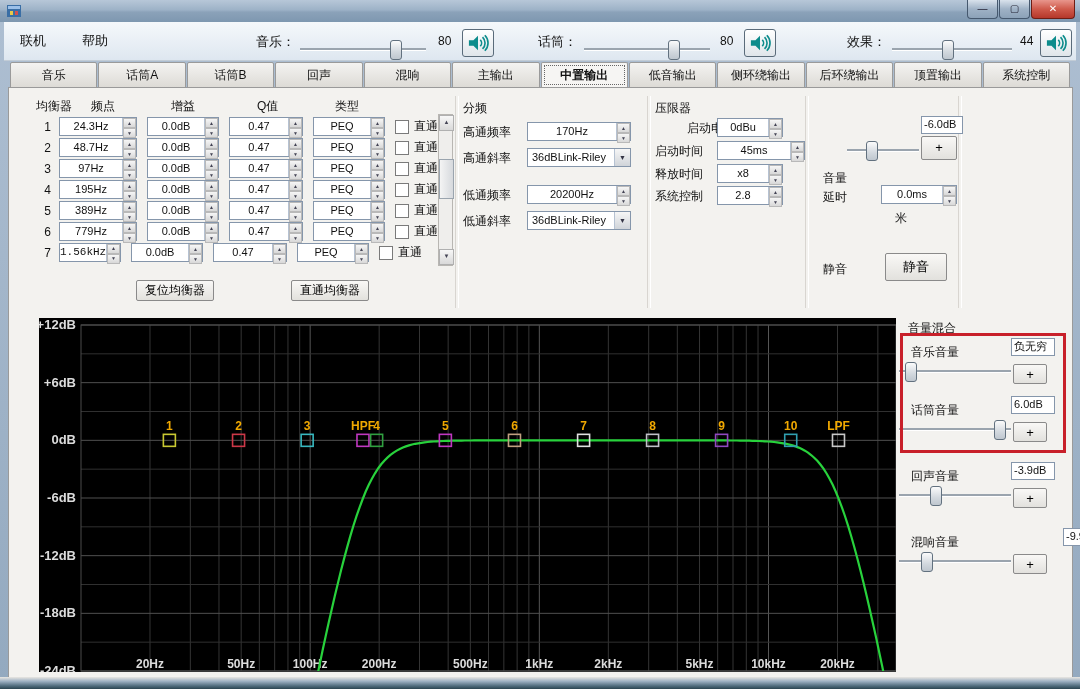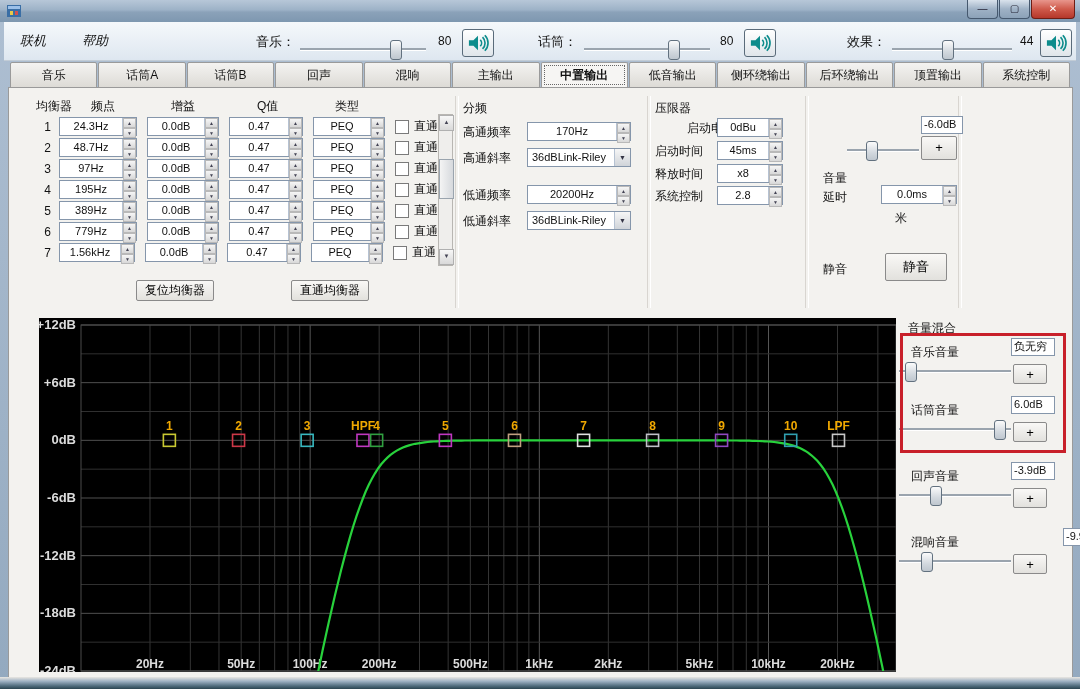--- a/index.html
+++ b/index.html
@@ -12,21 +12,21 @@
   .app-icon{position:absolute;left:6px;top:3px;width:16px;height:16px;}
   .title{position:absolute;left:27px;top:4px;font-size:12px;color:#16202c;text-shadow:0 1px 0 rgba(255,255,255,.4);white-space:nowrap;}
   .winbtns{position:absolute;right:5px;top:0;display:flex;}
   .wbtn{width:29px;height:18px;margin-left:1px;border:1px solid #45586e;border-top:none;border-radius:0 0 4px 4px;
      background:linear-gradient(180deg,#d9e2ec,#9fb2c6 50%,#8ca2b8);color:#223;font-size:10px;line-height:17px;text-align:center;cursor:default;}
   .wbtn.close{width:42px;background:linear-gradient(180deg,#e8968c,#cf5a4b 50%,#b5372a);color:#fff;border-color:#6e1d14;}
   
   .menustrip{position:absolute;left:4px;top:22px;width:1072px;height:38px;
      background:linear-gradient(180deg,#f5f8fb,#dee7f0);border-bottom:1px solid #c2ccd6;}
   .menu-item{position:relative;font-size:13px;padding:2px 6px;cursor:default;}
-  #menu{position:absolute;left:10px;top:8px;display:flex;gap:24px;font-style:italic;}
+  #menu{position:absolute;left:10px;top:8px;display:flex;gap:24px;}
   .ms-label{position:absolute;font-size:13px;top:11px;}
   .ms-value{position:absolute;font-size:12px;top:12px;}
   .hslider{position:absolute;display:inline-block;height:18px;}
   .hslider .track{position:absolute;left:0;right:0;top:8px;height:2px;background:#9aa4ae;border-bottom:1px solid #fff;}
   .hslider .thumb{position:absolute;top:0;width:10px;height:18px;border:1px solid #62717f;border-radius:3px;
       background:linear-gradient(180deg,#fbfbfb,#d2d8de 60%,#bfc7cf);}
   .spkbtn{position:absolute;width:30px;height:26px;border:1px solid #5a6b7a;border-radius:3px;
       background:linear-gradient(180deg,#ffffff,#dfe5ea);display:flex;align-items:center;justify-content:center;}
   
   .tabstrip{position:absolute;left:10px;top:62px;width:1061px;height:26px;display:flex;}
@@ -356,21 +356,21 @@
             <span class="spin-btns">
               <i class="sbtn">▲</i>
               <i class="sbtn">▼</i>
             </span>
           </span>
           <span class="checkbox"></span>
           <span class="bypass-label">直通</span>
         </div>
         <div class="eqrow">
           <span class="rownum">7</span>
-          <span class="spinner" style="width: 76px;">
+          <span class="spinner" style="width: 62px; font-family: Liberation Mono, monospace;">
             <span class="spin-val">1.56kHz</span>
             <span class="spin-btns">
               <i class="sbtn">▲</i>
               <i class="sbtn">▼</i>
             </span>
           </span>
           <span class="spinner" style="width: 72px;">
             <span class="spin-val">0.0dB</span>
             <span class="spin-btns">
               <i class="sbtn">▲</i>
@@ -442,21 +442,21 @@
     <div id="limiter-rows">
         <span class="lbl" style="left: 678px; top: 32px;">启动电平</span>
         <span class="spinner" style="width: 66px; left: 708px; top: 30px;">
           <span class="spin-val">0dBu</span>
           <span class="spin-btns">
             <i class="sbtn">▲</i>
             <i class="sbtn">▼</i>
           </span>
         </span>
         <span class="lbl" style="left: 646px; top: 55px;">启动时间</span>
-        <span class="spinner" style="width: 66px; left: 708px; top: 53px; justify-content: center;">
+        <span class="spinner" style="width: 88px; left: 708px; top: 53px; justify-content: center;">
           <span class="spin-val">45ms</span>
           <span class="spin-btns">
             <i class="sbtn">▲</i>
             <i class="sbtn">▼</i>
           </span>
         </span>
         <span class="lbl" style="left: 646px; top: 78px;">释放时间</span>
         <span class="spinner" style="width: 66px; left: 708px; top: 76px;">
           <span class="spin-val">x8</span>
           <span class="spin-btns">

